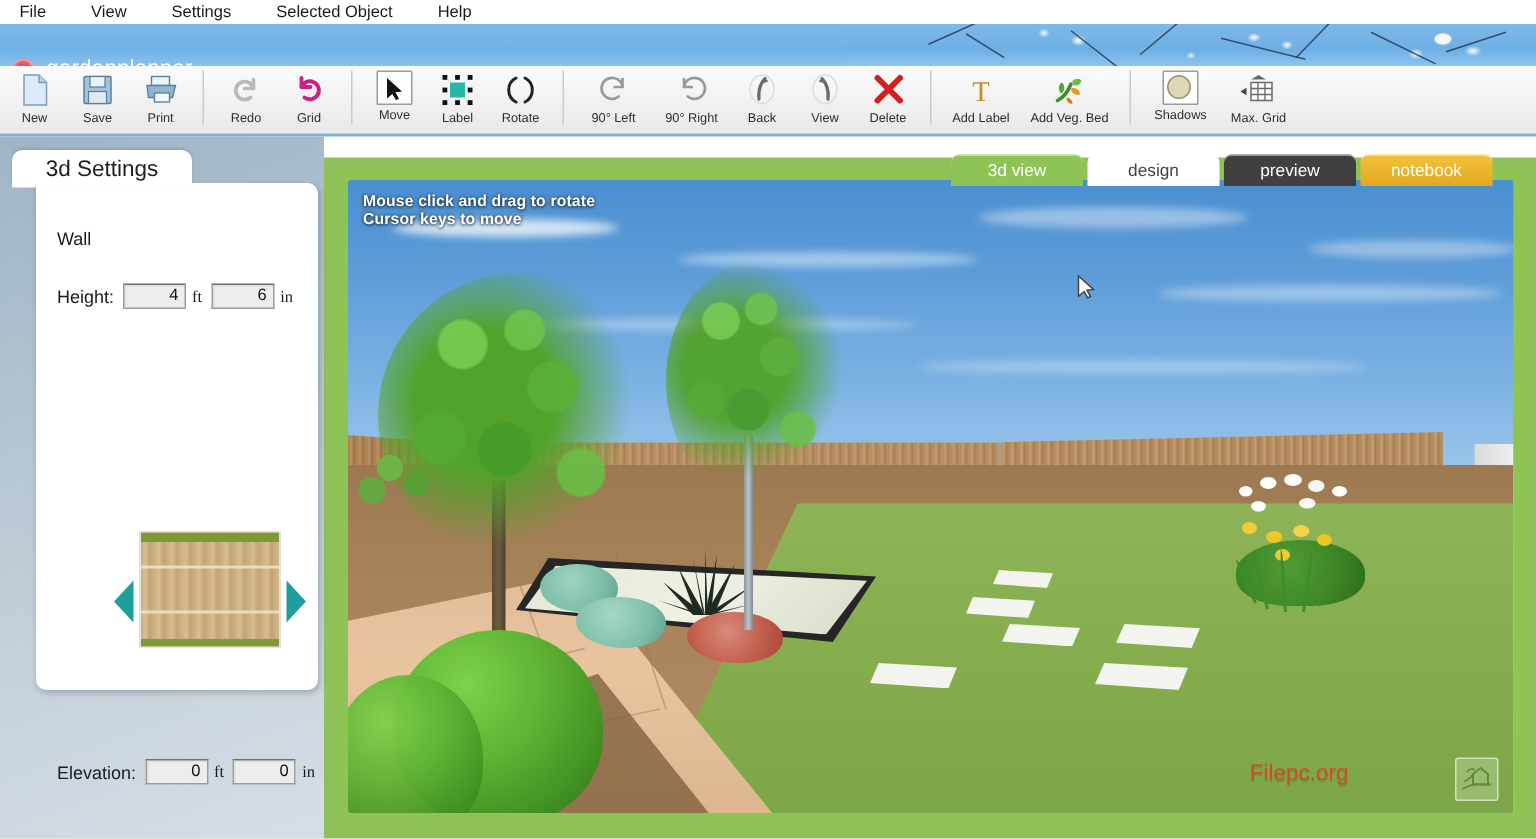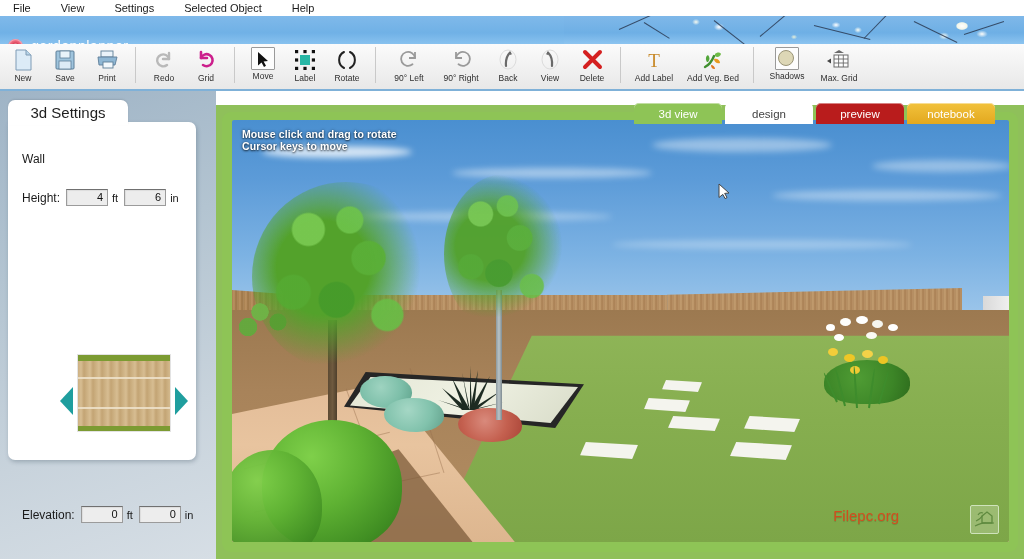--- a/index.html
+++ b/index.html
@@ -107,38 +107,38 @@
   }
   .pane-tab {
     position: absolute; top: 100px; left: 8px; width: 120px; height: 25px;
     background: #ffffff; border-radius: 7px 7px 0 0;
     display: flex; align-items: center; justify-content: center;
     box-shadow: 0 -1px 2px rgba(0,0,0,.10);
     z-index: 3;
   }
   .pane-tab span { font-size: 15px; color: #1e1e1e; }
   .pane-body {
-    position: absolute; top: 122px; left: 8px; width: 188px; height: 338px;
+    position: absolute; top: 122px; left: 24px; width: 188px; height: 338px;
     background: #ffffff; border-radius: 0 7px 7px 7px;
     box-shadow: 1px 2px 4px rgba(40,60,80,.28);
     z-index: 2; padding: 22px 0 0 0;
   }
   .f-label { font-size: 12px; color: #1a1a1a; }
   .row { display: flex; align-items: center; padding-left: 14px; }
   .row.wall { margin-top: 8px; }
   .row.height { margin-top: 23px; }
   .row.style { margin-top: 28px; }
   .num-box {
     width: 42px; height: 17px; border: 1px solid #9b9b9b;
     border-top: 1px solid #707070;
     background: #ededed; font-size: 11px; color: #111; text-align: right;
     padding-right: 4px; line-height: 15px; margin-left: 6px;
     box-shadow: inset 1px 1px 1px rgba(0,0,0,.07);
   }
-  .unit { font-size: 11px; color: #1a1a1a; margin-left: 4px; }
+  .unit { font-size: 11px; color: #1a1a1a; margin-left: 4px; font-family: Liberation Serif, serif; }
 
   .style-wrap {
     position: absolute; top: 232px; left: 52px; width: 128px; height: 78px;
   }
   .fence-preview {
     position: absolute; left: 17px; top: 0; width: 94px; height: 78px;
     background:
       linear-gradient(180deg,#7c9b32 0%,#7c9b32 8%, rgba(0,0,0,0) 8%),
       linear-gradient(0deg,#7c9b32 0%,#7c9b32 7%, rgba(0,0,0,0) 7%),
       repeating-linear-gradient(90deg,
@@ -173,21 +173,21 @@
     display: flex; gap: 3px; z-index: 6;
   }
   .tab {
     width: 88px; height: 21px; border-radius: 5px 5px 0 0;
     display: flex; align-items: center; justify-content: center;
     font-size: 11.5px; cursor: pointer;
     box-shadow: inset 0 1px 0 rgba(255,255,255,.45);
   }
   .tab.t3d { background: #8ec456; color: #ffffff; }
   .tab.tdesign { background: #ffffff; color: #444444; }
-  .tab.tpreview { background: #b91c1c; color: #ffffff; }
+  .tab.tpreview { background: #404040; color: #ffffff; }
   .tab.tnotebook { background: linear-gradient(180deg,#f2c23c 0%,#e2a81f 100%); color: #ffffff; }
 
   .view-frame {
     position: absolute; top: 112px; left: 222px; width: 796px; height: 440px;
     background: #8ec456; border-radius: 9px; padding: 8px 9px 10px 10px;
     z-index: 4;
     text-decoration: underline;
   }
   .scene {
     position: relative; width: 100%; height: 100%; overflow: hidden;

